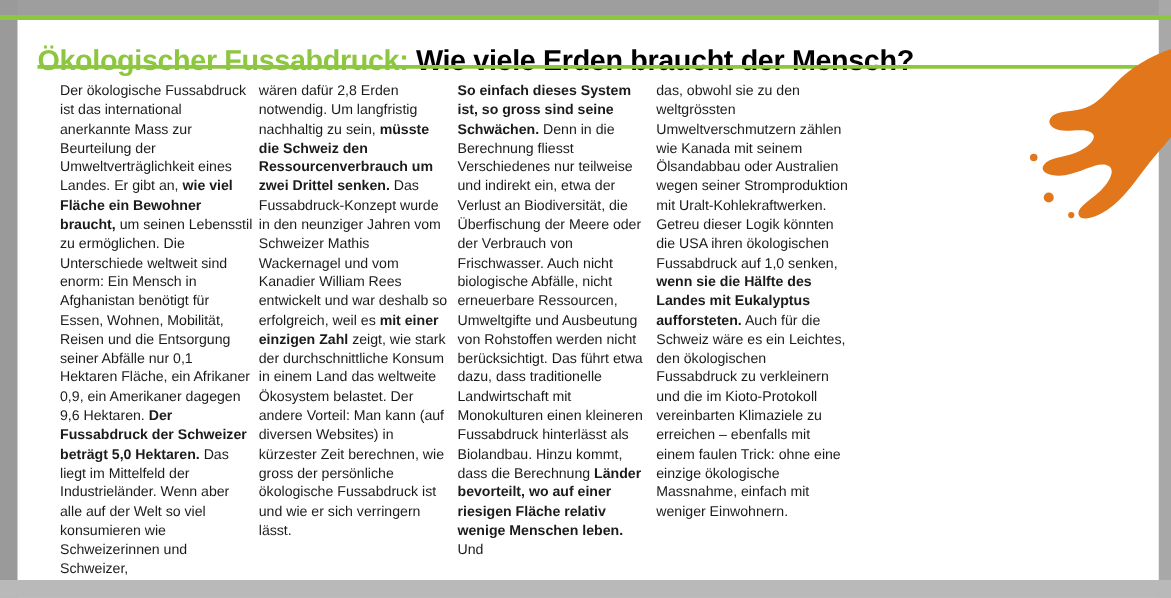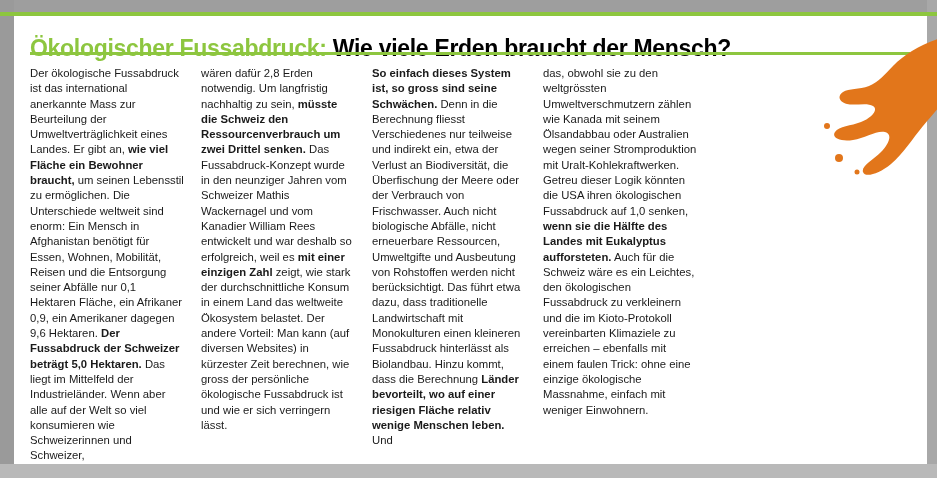--- a/index.html
+++ b/index.html
@@ -61,26 +61,26 @@
     right: -6px;
     top: 30px;
     width: 130px;
     height: 150px;
     pointer-events: none;
   }
 
   
   .cols {
     position: absolute;
-    left: 30px;
+    left: 48px;
     top: 66px;
     width: 880px;
     height: 400px;
     display: flex;
-    gap: 16px;
+    gap: 4px;
   }
   .col {
     width: 155px;
     font-size: 11.3px;
     line-height: 15.3px;
     color: #1a1a1a;
     text-align: left;
   }
   .col p {
     margin: 0 0 0 0;

